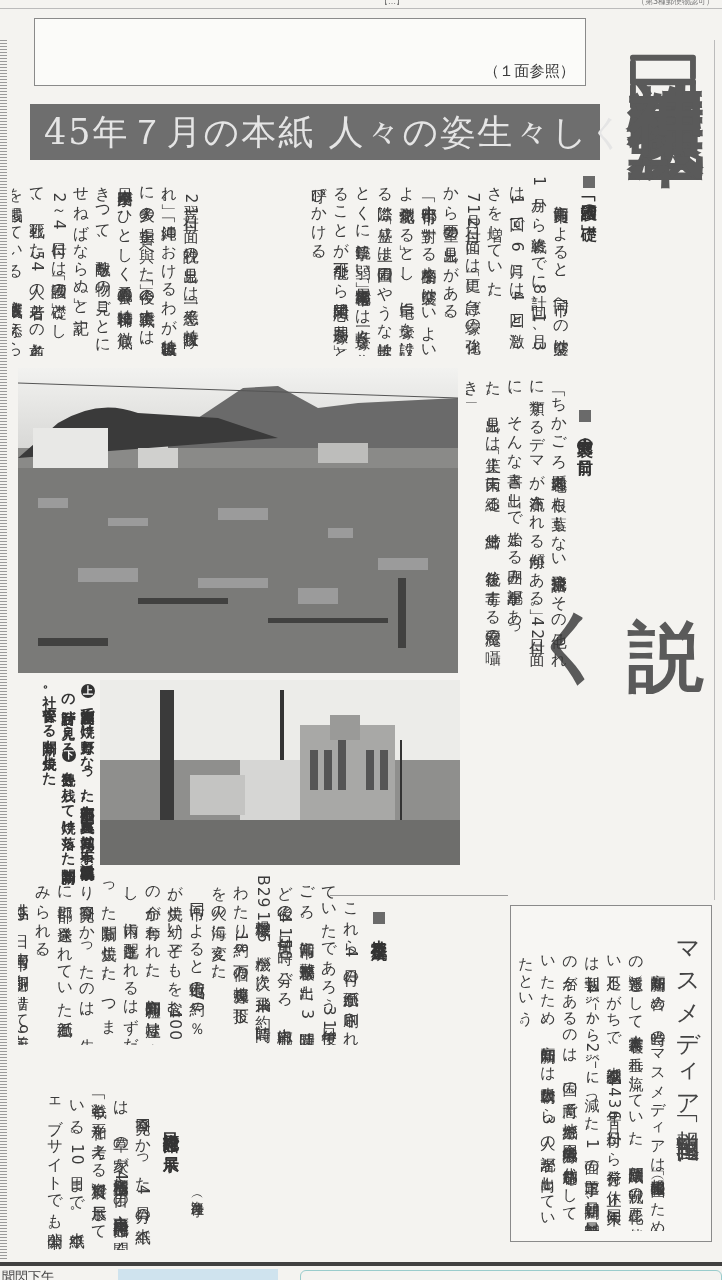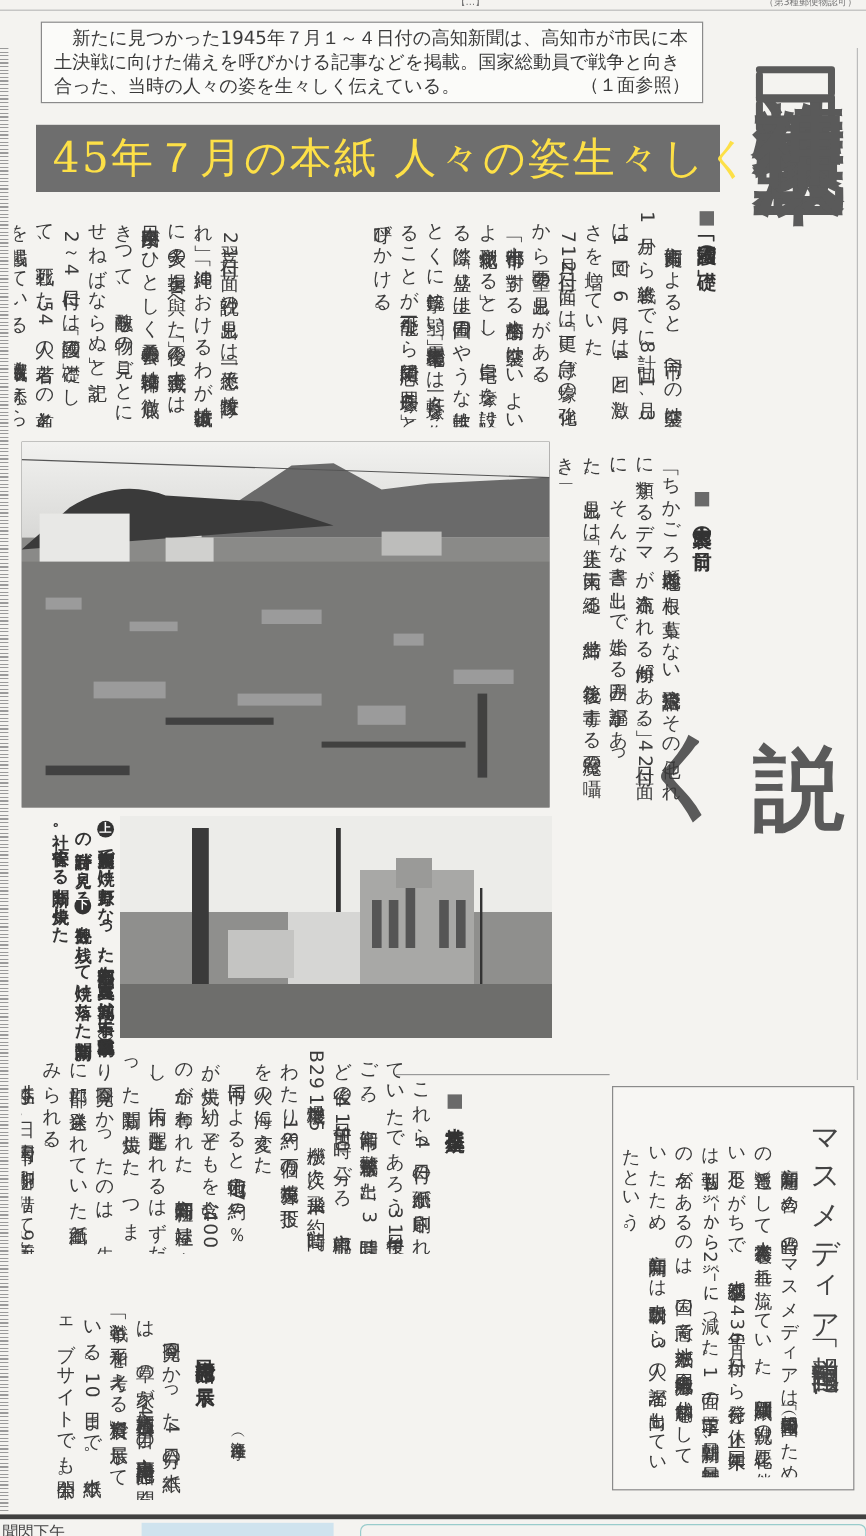--- a/index.html
+++ b/index.html
@@ -6,21 +6,21 @@
   body { width:722px; height:1280px; background:#f4f3f0; position:relative; overflow:hidden;
          font-family:"DejaVu Sans","Liberation Sans",sans-serif; color:#3a3a3a; }
   .abs { position:absolute; }
   .topstrip { left:0; top:0; width:722px; height:8px; border-bottom:1px solid #bbb; background:#f4f3f0; }
   .topstrip span { position:absolute; top:-4px; font-size:8px; color:#777; }
   .edge { left:0; top:40px; width:7px; height:1220px;
           background: repeating-linear-gradient(to bottom,#9a9a9a 0 1px,transparent 1px 3px); }
   .lead { left:34px; top:18px; width:552px; height:68px; border:1px solid #8a8a8a; background:#fbfbf9;
           font-size:15.2px; line-height:20px; padding:3px 10px 0 10px; box-sizing:border-box; color:#3a3a3a; }
   .lead .ref { position:absolute; right:10px; bottom:4px;margin-left:46px; }
-  .banner { left:30px; top:104px; width:570px; height:56px; background:#6e6e6e; color:#fde047;
+  .banner { left:30px; top:104px; width:570px; height:56px; background:#6e6e6e; color:#e5e5e5;
             font-family:"DejaVu Serif","Liberation Serif",serif; font-size:35px; line-height:56px;
             padding-left:14px; box-sizing:border-box; letter-spacing:2px; white-space:nowrap; }
   .bigtitle { left:620px; top:56px; width:95px; height:500px; writing-mode:vertical-rl;
               font-family:"DejaVu Serif","Liberation Serif",serif; font-size:76px; font-weight:bold;
               color:#5a5a5a; line-height:95px; letter-spacing:-4px; }
   .bigtitle2 { left:620px; top:555px; width:95px; height:80px; writing-mode:vertical-rl;
                font-family:"DejaVu Serif","Liberation Serif",serif; font-size:76px; font-weight:bold;
                color:#5a5a5a; line-height:95px; }
   .vcol { writing-mode:vertical-rl; font-size:15.5px; line-height:22px; letter-spacing:1px;
           color:#3b3b3b; white-space:pre-wrap; overflow:hidden; }
@@ -44,21 +44,20 @@
 </head>
 <body>
 
 <div class="abs topstrip">
   <span style="left:380px">【…】</span>
   <span style="right:8px">（第3種郵便物認可）</span>
 </div>
 <div class="abs edge"></div>
 
 <div class="abs lead">
-  <span>　新たに見つかった1945年７月１～４日付の高知新聞は、高知市が市民に本土決戦に向けた備えを呼びかける記事などを掲載。国家総動員で戦争と向き合った、当時の人々の姿を生々しく伝えている。</span>
   <span class="ref">（１面参照）</span>
 </div>
 
 <div class="abs bigtitle">「本土決戦」「特攻精神」</div>
 <div class="abs bigtitle2">説く</div>
 <div class="abs vrule" style="left:714px;top:40px;height:860px"></div>
 
 <div class="abs banner">45年７月の本紙 人々の姿生々しく</div>
 
 <div class="abs subhead" style="left:578px;top:176px;height:150px">

